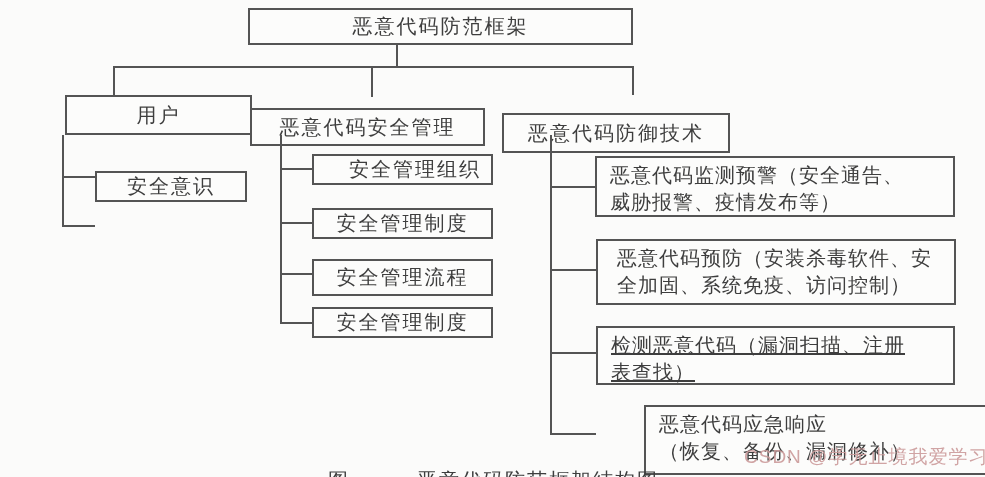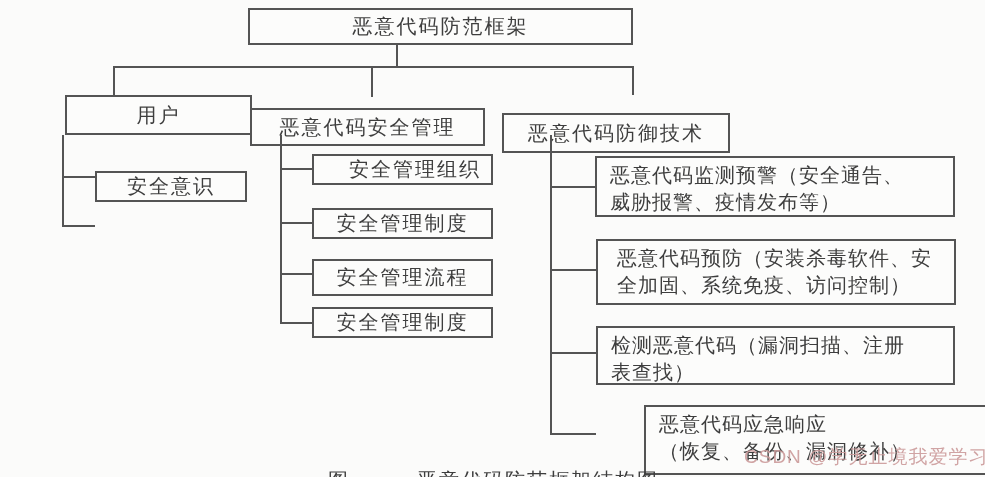--- a/index.html
+++ b/index.html
@@ -117,21 +117,21 @@
   <div class="line h" style="left:550px; top:433px; width:46px;"></div>
 
   <div class="box multiline" style="left:595px; top:156px; width:360px; height:61px;">
     <span class="bl">恶意代码监测预警（安全通告、</span>
     <span class="bl">威胁报警、疫情发布等）</span>
   </div>
   <div class="box multiline" style="left:596px; top:239px; width:360px; height:66px;padding-left:19px;">
     <span class="bl">恶意代码预防（安装杀毒软件、安</span>
     <span class="bl">全加固、系统免疫、访问控制）</span>
   </div>
-  <div class="box multiline" style="left:596px; top:326px; width:359px; height:59px;">
+  <div class="box multiline" style="left:596px; top:326px; width:359px; height:59px;text-decoration:underline;">
     <span class="bl">检测恶意代码（漏洞扫描、注册</span>
     <span class="bl">表查找）</span>
   </div>
   <div class="box multiline" style="left:596px; top:405px; width:359px; height:70px;margin-left:48px;">
     <span class="bl">恶意代码应急响应</span>
     <span class="bl">（恢复、备份、漏洞修补）</span>
   </div>
 
   <div class="caption">
     <span>图</span>

